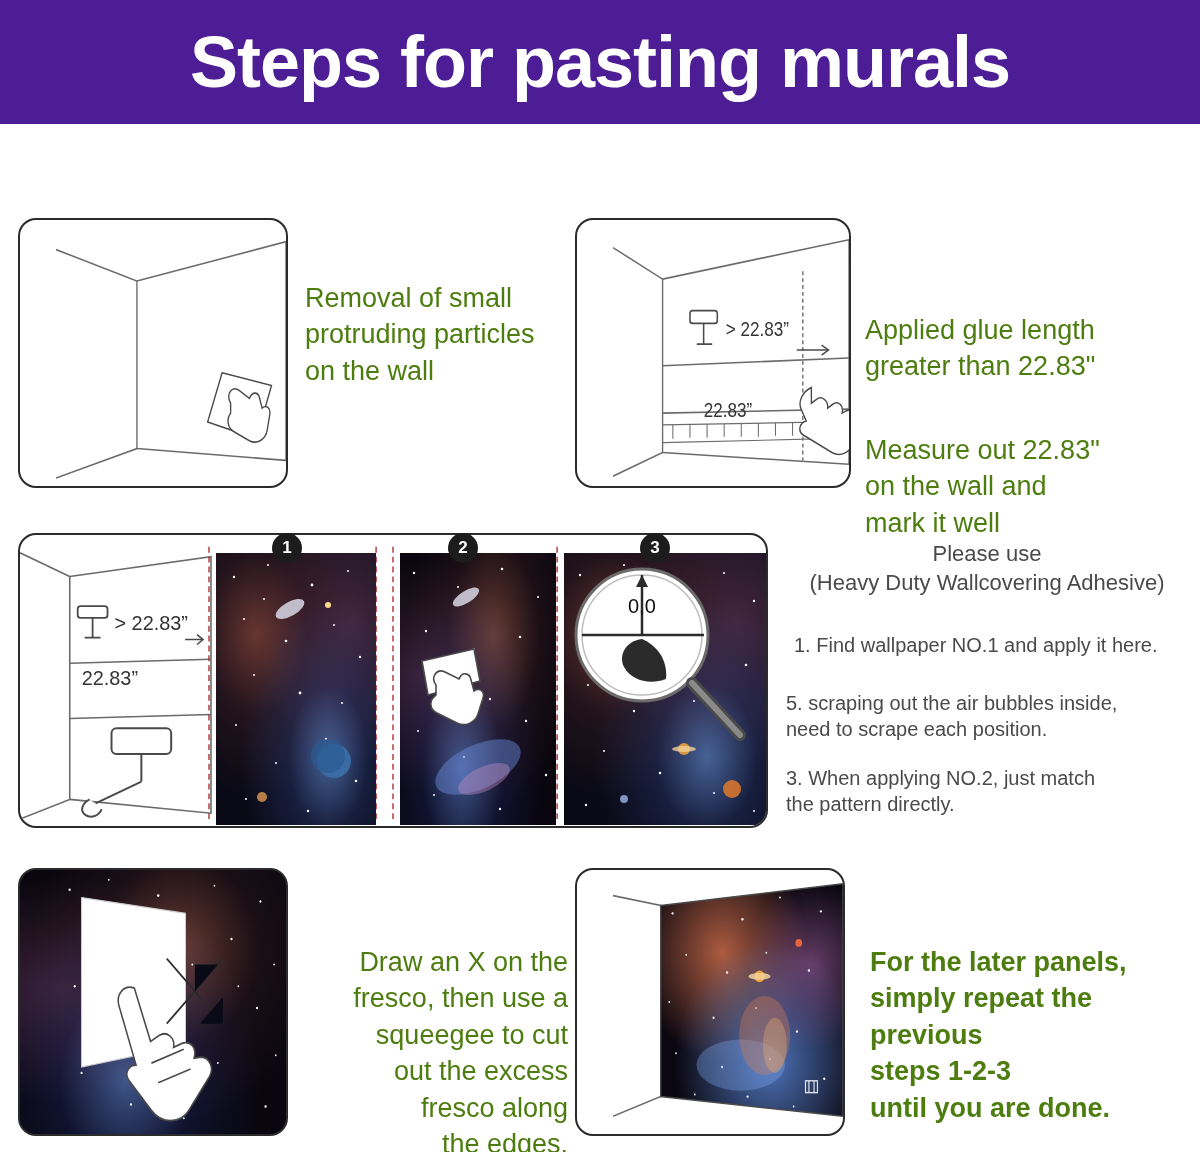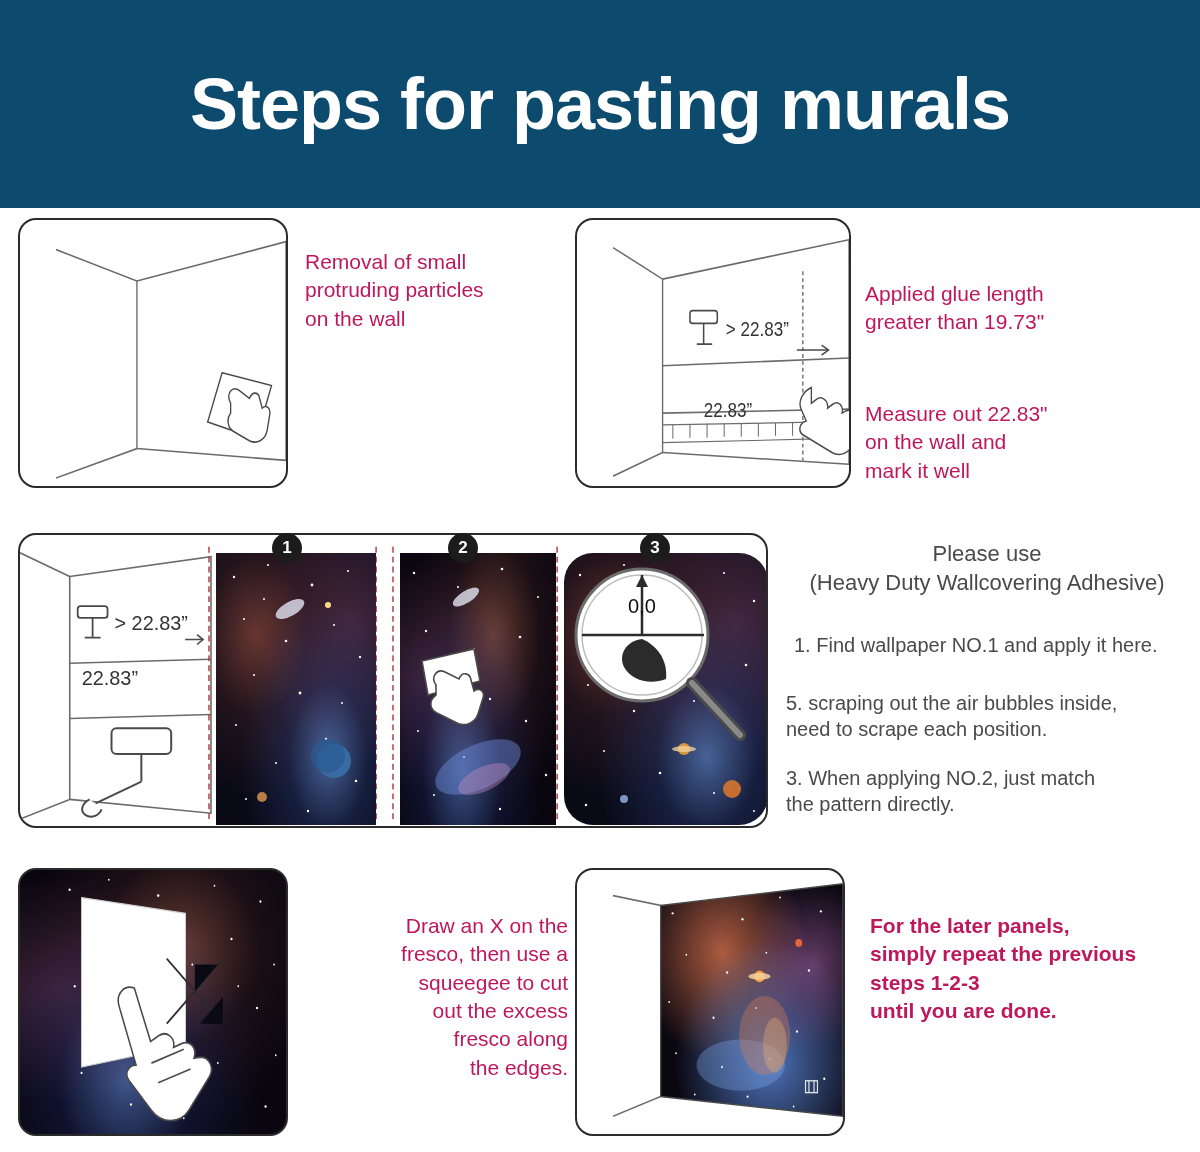--- a/index.html
+++ b/index.html
@@ -11,22 +11,22 @@
     width: 1200px;
     height: 1152px;
     font-family: "Liberation Sans", sans-serif;
     color: #4a4a4a;
     position: relative;
     overflow: hidden;
   }
 
   
   .header {
-    height: 208px;
-    background: #0c4a6e;
+    height: 124px;
+    background: #4c1d95;
     display: flex;
     align-items: center;
     justify-content: center;
   }
   .header h1 {
     margin: 0;
     color: #ffffff;
     font-size: 72px;
     font-weight: bold;
     letter-spacing: -1px;
@@ -38,24 +38,25 @@
     position: absolute;
     box-sizing: border-box;
     border: 2px solid #2b2b2b;
     border-radius: 18px;
     overflow: hidden;
     background: #ffffff;
     padding-left: 36px;
   }
   .caption {
     position: absolute;
-    font-size: 21px;
+    font-size: 27px;
     line-height: 1.35;
-    color: #be185d;
+    color: #4d7c0f;
     white-space: pre-line;
+    margin-top: 32px;
   }
 
   
   #panel-wall-clean { left: 18px; top: 218px; width: 270px; height: 270px; }
   #panel-glue       { left: 575px; top: 218px; width: 276px; height: 270px; }
   #panel-apply      { left: 18px; top: 533px; width: 750px; height: 295px; }
   #panel-cut        { left: 18px; top: 868px; width: 270px; height: 268px; }
   #panel-repeat     { left: 575px; top: 868px; width: 270px; height: 268px; }
 
   .svg-fill { display:block; width: 100%; height: 100%; }
@@ -160,21 +161,21 @@
       <path d="M58 226 L250 222"></path>
     </g>
     <text class="measure-text" x="106" y="200">22.83”</text>
 
     <g fill="#ffffff" stroke="#4a4a4a" stroke-width="1.6">
       <path d="M232 170 c-10 4 -16 14 -12 22 l6 12 c-8 2 -10 10 -4 14 l34 18 c10 5 22 0 24 -10 l4 -22 c1 -8 -6 -13 -12 -10 l-4 2 c2 -8 -5 -13 -11 -9 l-6 4 c1 -8 -7 -13 -13 -9 l-6 4 z"></path>
     </g>
   </svg>
 </div>
 <div class="caption" style="left:865px; top:280px; width:280px;">Applied glue length
-greater than 19.73"</div>
+greater than 22.83"</div>
 <div class="caption" style="left:865px; top:400px; width:290px;">Measure out 22.83"
 on the wall and
 mark it well</div>
 
 <div class="panel" id="panel-apply">
 
   <svg class="svg-fill" style="position:absolute;left:0;top:0;" viewBox="0 0 750 295" preserveAspectRatio="none">
     <g fill="none" stroke="#6b6b6b" stroke-width="1.6">
       <path d="M0 18 L50 42 L50 268 L0 288"></path>
       <path d="M50 42 L192 22 L192 282 L50 268"></path>
@@ -262,21 +263,21 @@
       <ellipse cx="78" cy="214" rx="46" ry="22" fill="#6f8fe0" opacity="0.45" transform="rotate(-25 78 214)"></ellipse>
       <ellipse cx="84" cy="226" rx="28" ry="12" fill="#c98fc0" opacity="0.4" transform="rotate(-25 84 226)"></ellipse>
 
       <g fill="#ffffff" stroke="#4a4a4a" stroke-width="1.6">
         <path d="M22 108 L74 96 L80 128 L28 142 Z"></path>
         <path d="M36 132 c-6 -8 1 -17 9 -13 l14 7 c3 -8 11 -6 12 1 l3 11 c6 -4 11 1 9 7 l-5 16 c-3 9 -13 13 -21 9 l-20 -10 c-8 -4 -8 -13 -1 -18 z"></path>
       </g>
     </svg>
   </div>
 
-  <div class="galaxy" style="position:absolute;left:544px;top:18px;width:204px;height:272px;border-radius:29px;">
+  <div class="galaxy" style="position:absolute;left:544px;top:18px;width:204px;height:272px;">
     <svg class="svg-fill" viewBox="0 0 204 272" preserveAspectRatio="none">
       <g fill="#ffffff">
         <circle cx="16" cy="22" r="1.2"></circle>
           <circle cx="60" cy="12" r="1"></circle>
           <circle cx="108" cy="30" r="1.3"></circle>
         <circle cx="160" cy="20" r="1"></circle>
           <circle cx="190" cy="48" r="1.2"></circle>
           <circle cx="30" cy="70" r="1"></circle>
         <circle cx="84" cy="92" r="1.2"></circle>
           <circle cx="144" cy="78" r="1"></circle>

